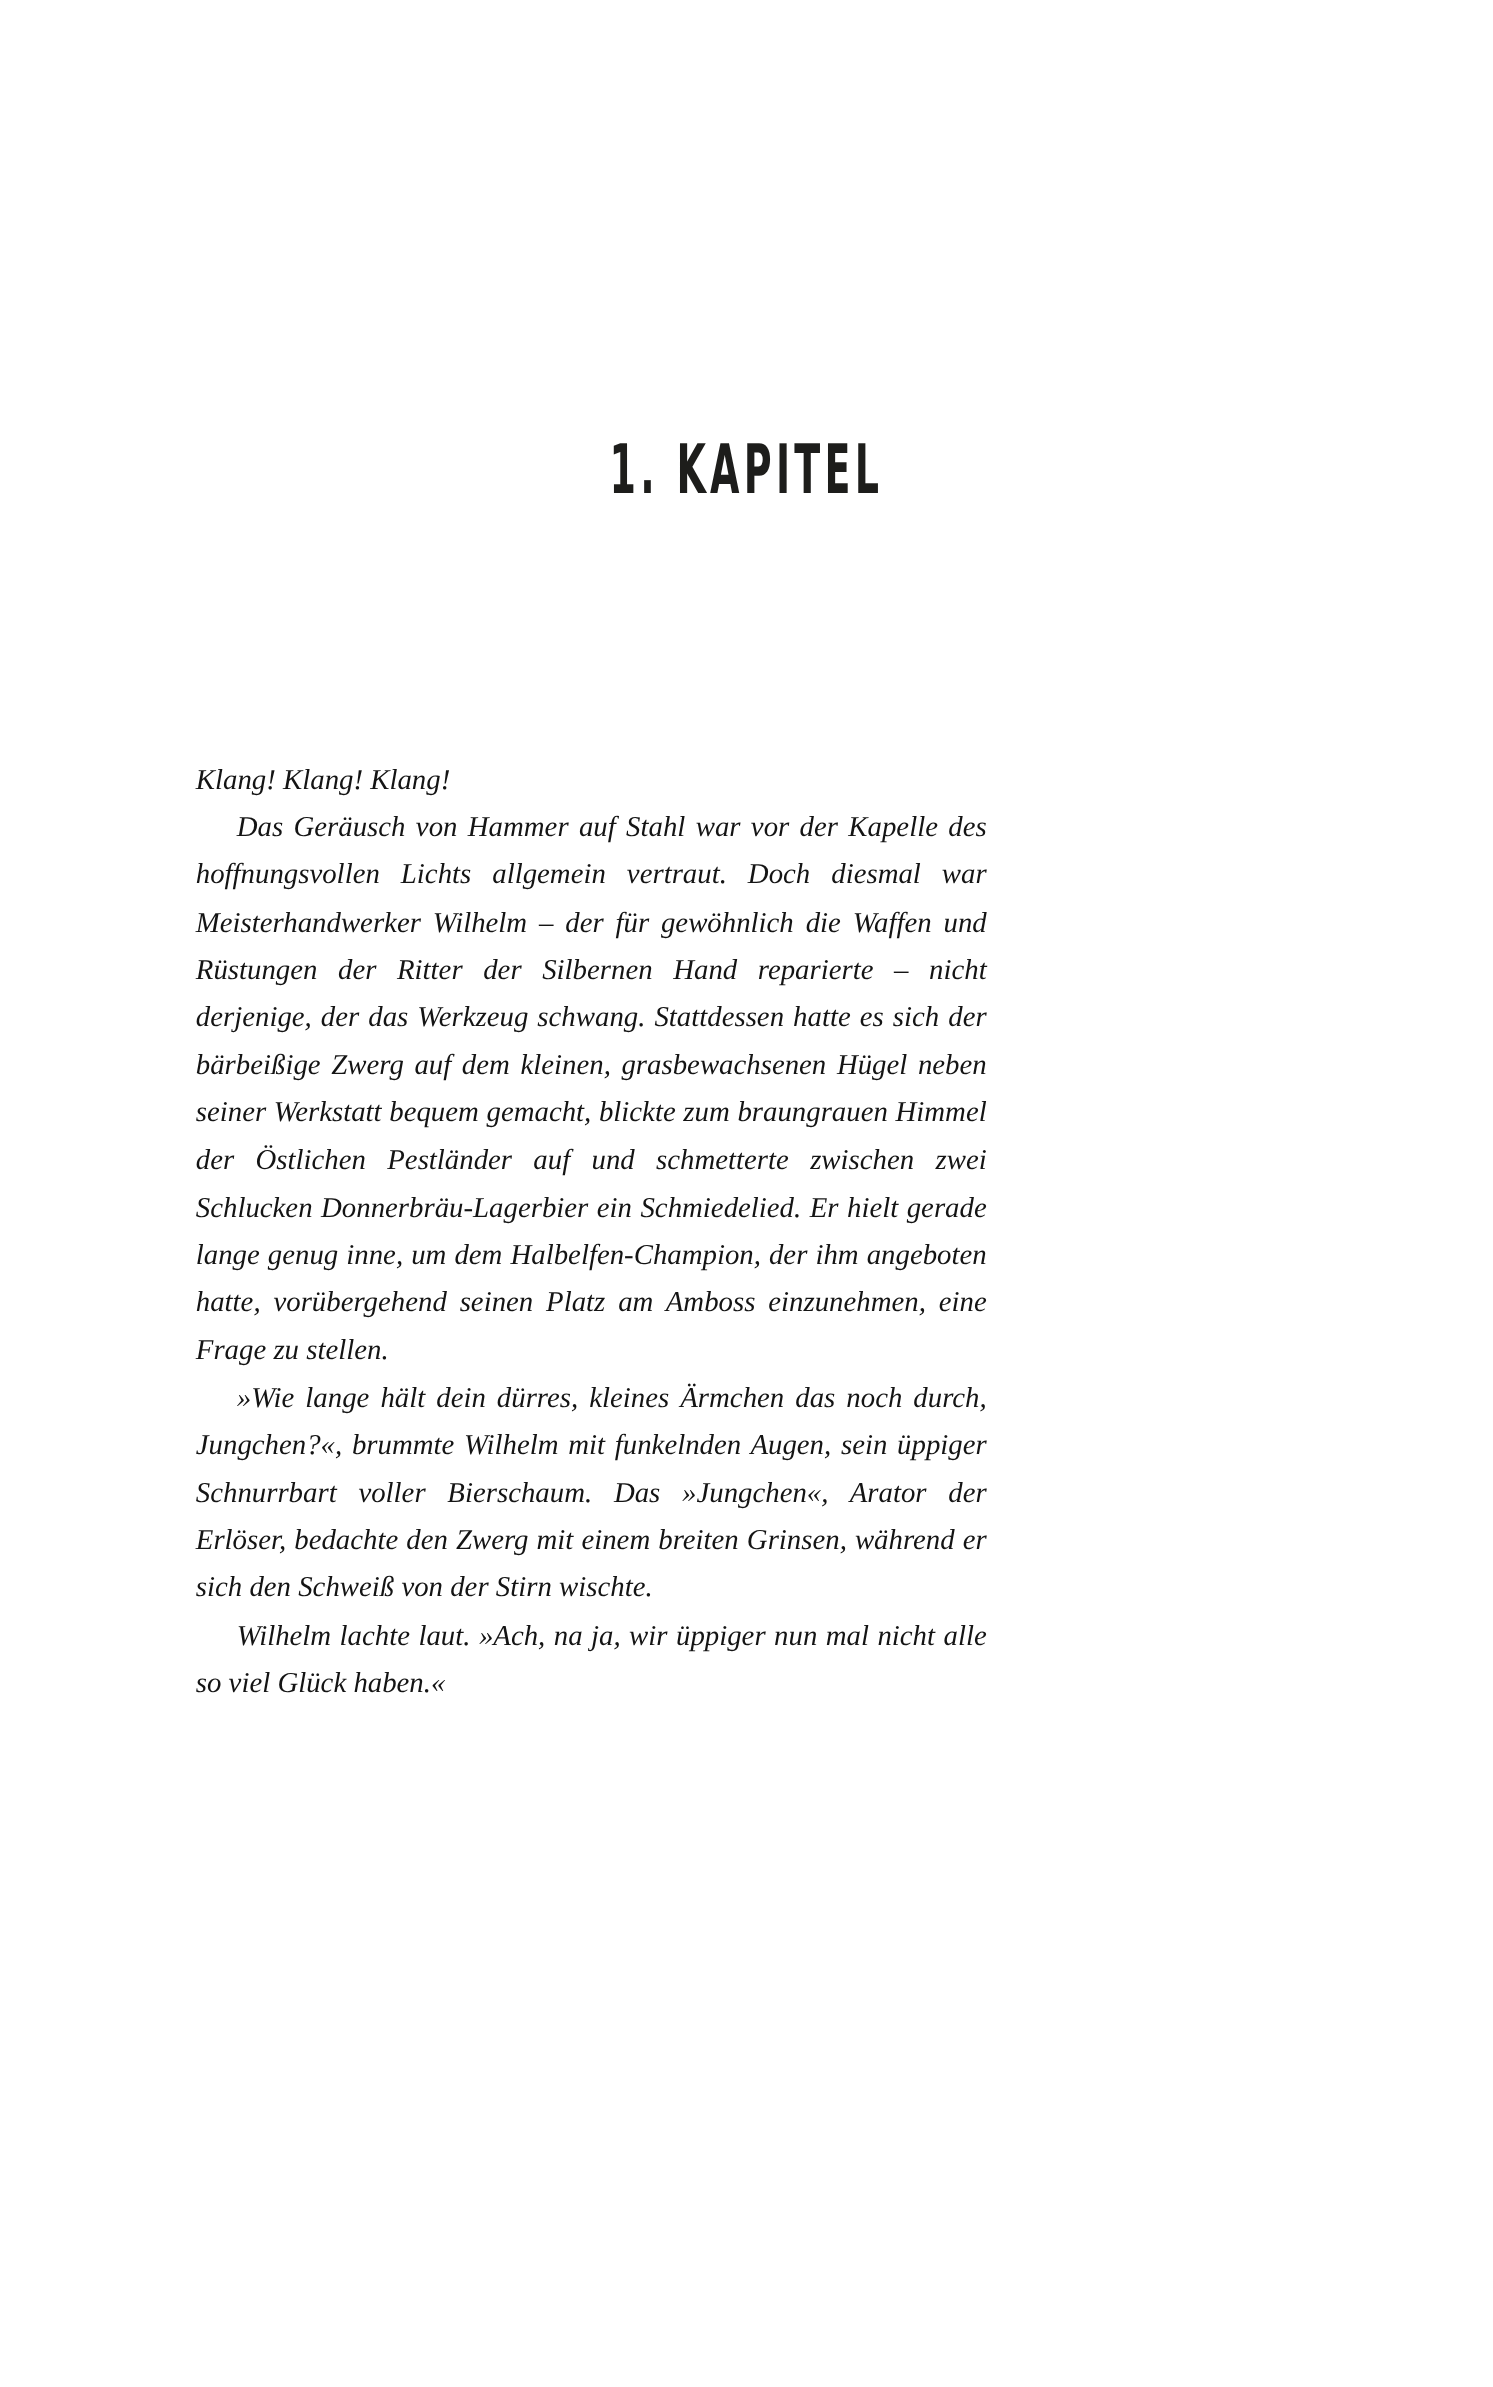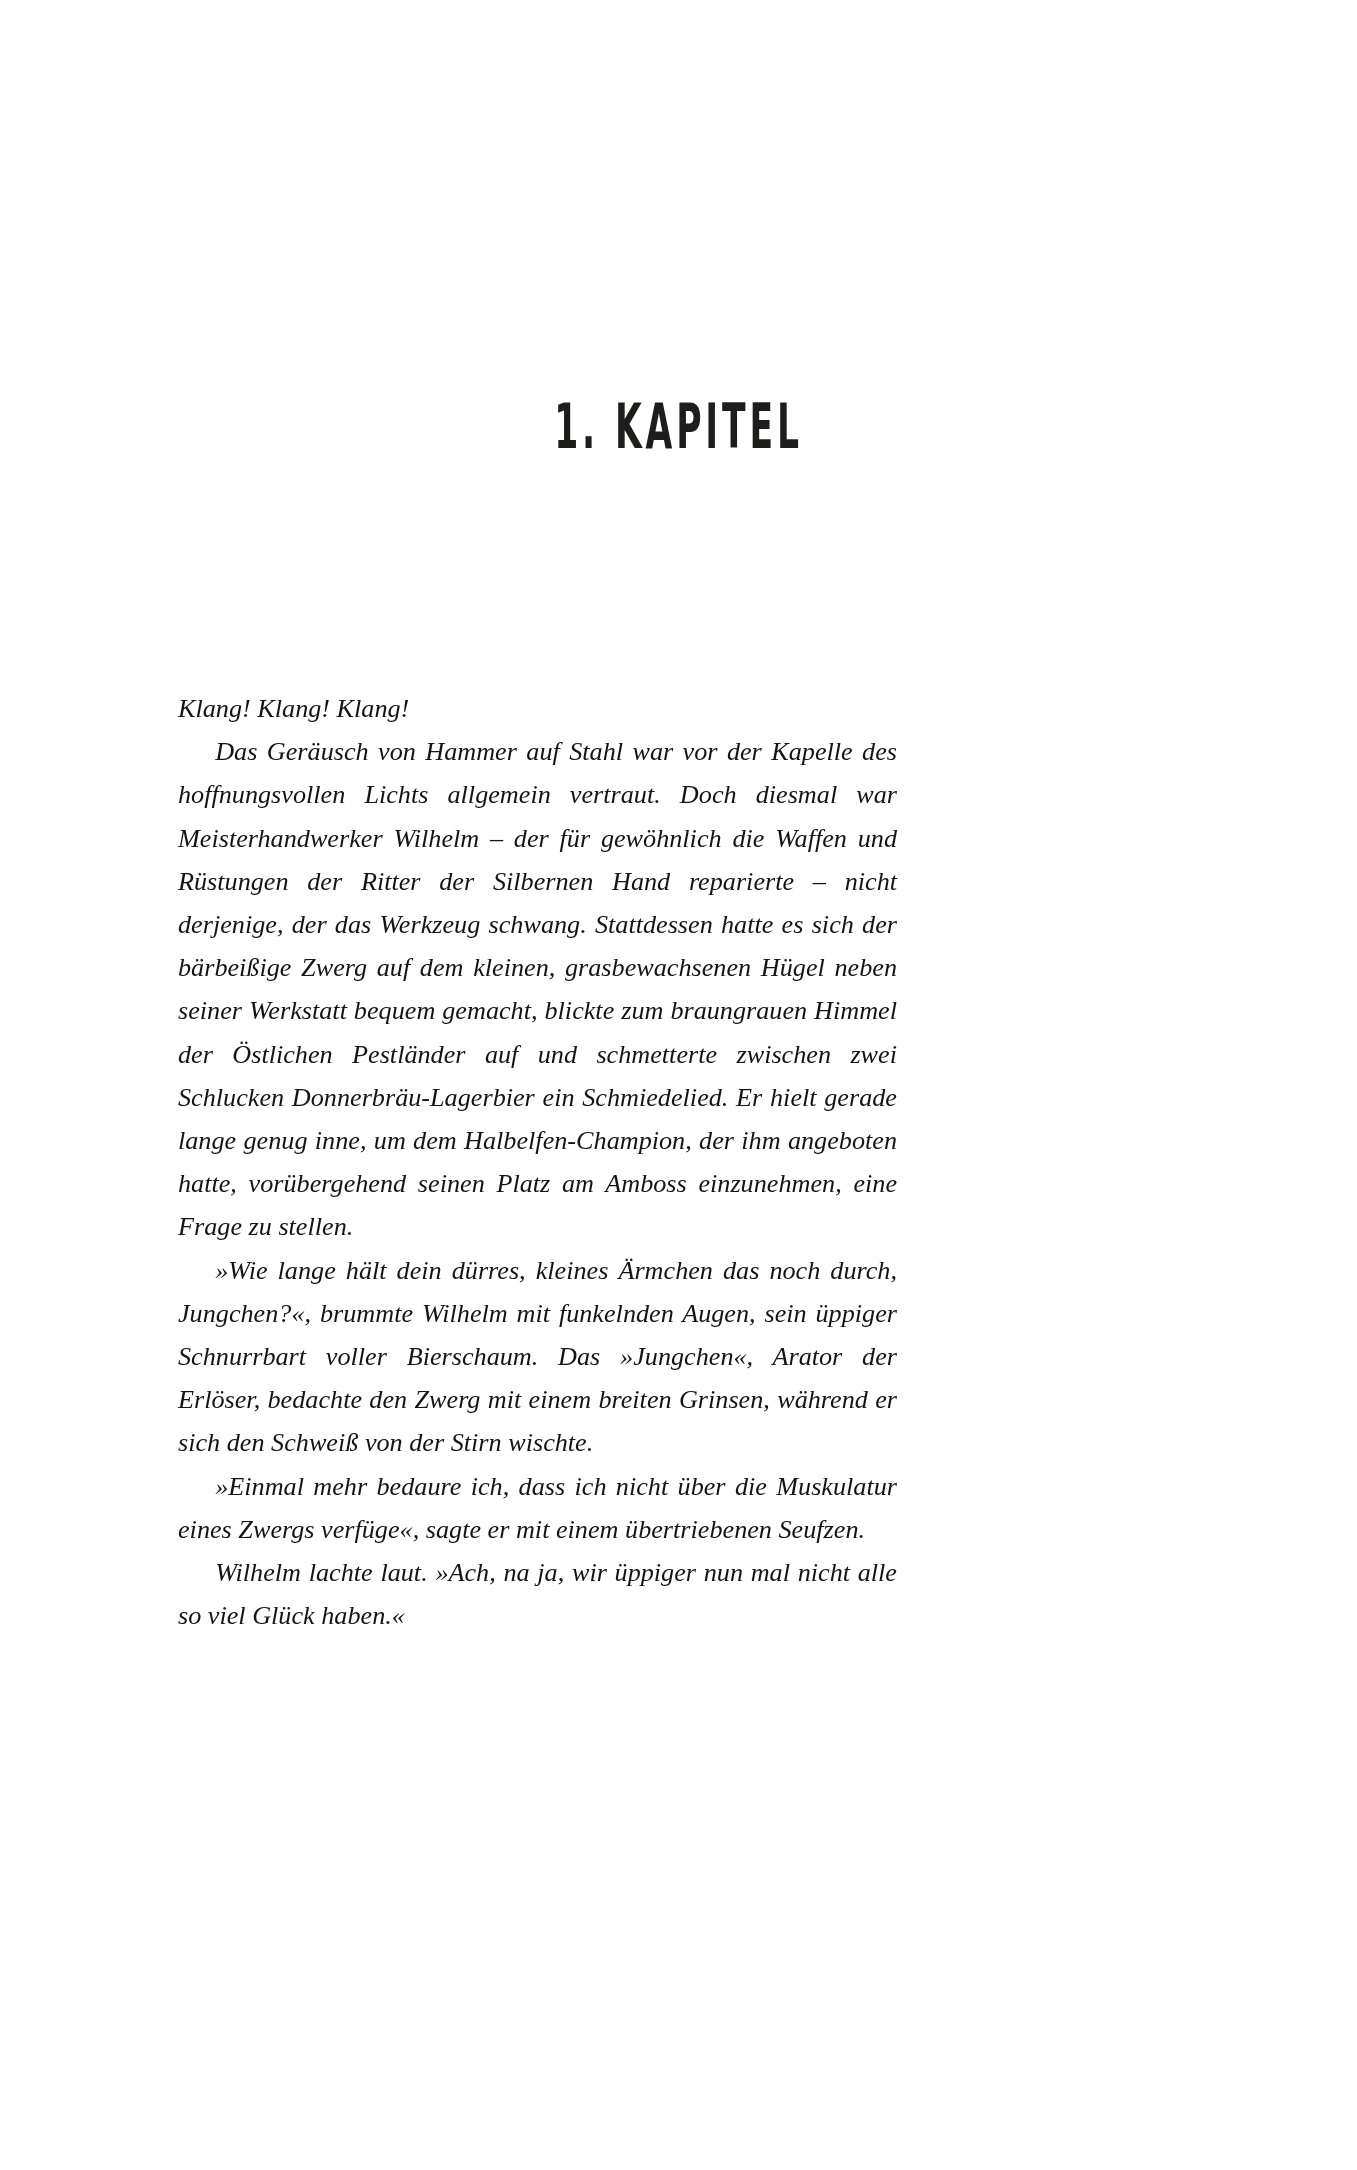--- a/index.html
+++ b/index.html
@@ -121,21 +121,20 @@
 
   <h1 class="chapter-heading">1. KAPITEL</h1>
 
   <div class="text-block">
 
 
     <div class="body-text">
       <p class="italic-line first-para">Klang! Klang! Klang!</p>
       <p class="indent">Das Geräusch von Hammer auf Stahl war vor der Kapelle des hoffnungsvollen Lichts allgemein vertraut. Doch diesmal war Meisterhandwerker Wilhelm – der für gewöhnlich die Waffen und Rüstungen der Ritter der Silbernen Hand reparierte – nicht derjenige, der das Werkzeug schwang. Stattdessen hatte es sich der bärbeißige Zwerg auf dem kleinen, grasbewachsenen Hügel neben seiner Werkstatt bequem gemacht, blickte zum braungrauen Himmel der Östlichen Pestländer auf und schmetterte zwischen zwei Schlucken Donnerbräu-Lagerbier ein Schmiedelied. Er hielt gerade lange genug inne, um dem Halbelfen-Champion, der ihm angeboten hatte, vorübergehend seinen Platz am Amboss einzunehmen, eine Frage zu stellen.</p>
       <p class="indent">»Wie lange hält dein dürres, kleines Ärmchen das noch durch, Jungchen?«, brummte Wilhelm mit funkelnden Augen, sein üppiger Schnurrbart voller Bierschaum. Das »Jungchen«, Arator der Erlöser, bedachte den Zwerg mit einem breiten Grinsen, während er sich den Schweiß von der Stirn wischte.</p>
-      <p class="indent">»Einmal mehr bedaure ich, dass ich nicht über die Muskulatur eines Zwergs verfüge«, sagte er mit einem übertriebenen Seufzen.</p>
       <p class="indent">Wilhelm lachte laut. »Ach, na ja, wir üppiger nun mal nicht alle so viel Glück haben.«</p>
     </div>
 
   </div>
 
   <div class="folio">16</div>
 
 </div>
 
 </body></html>

